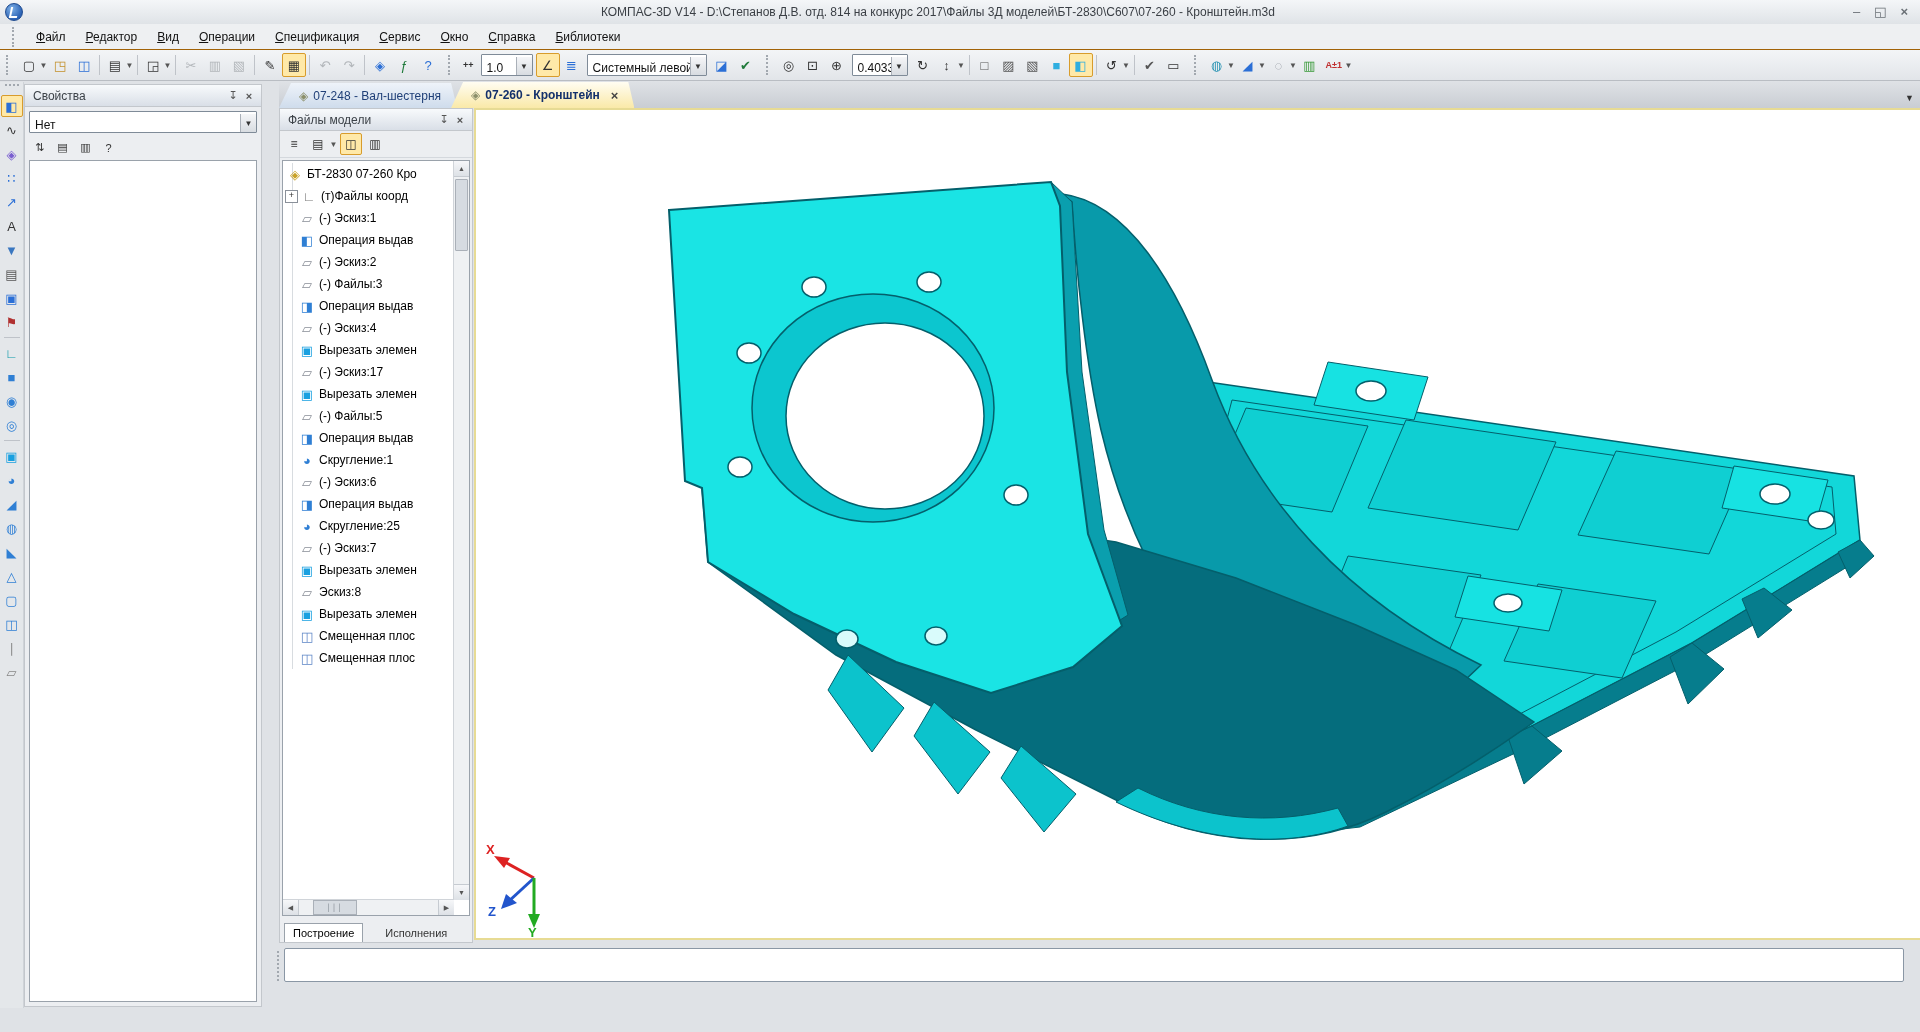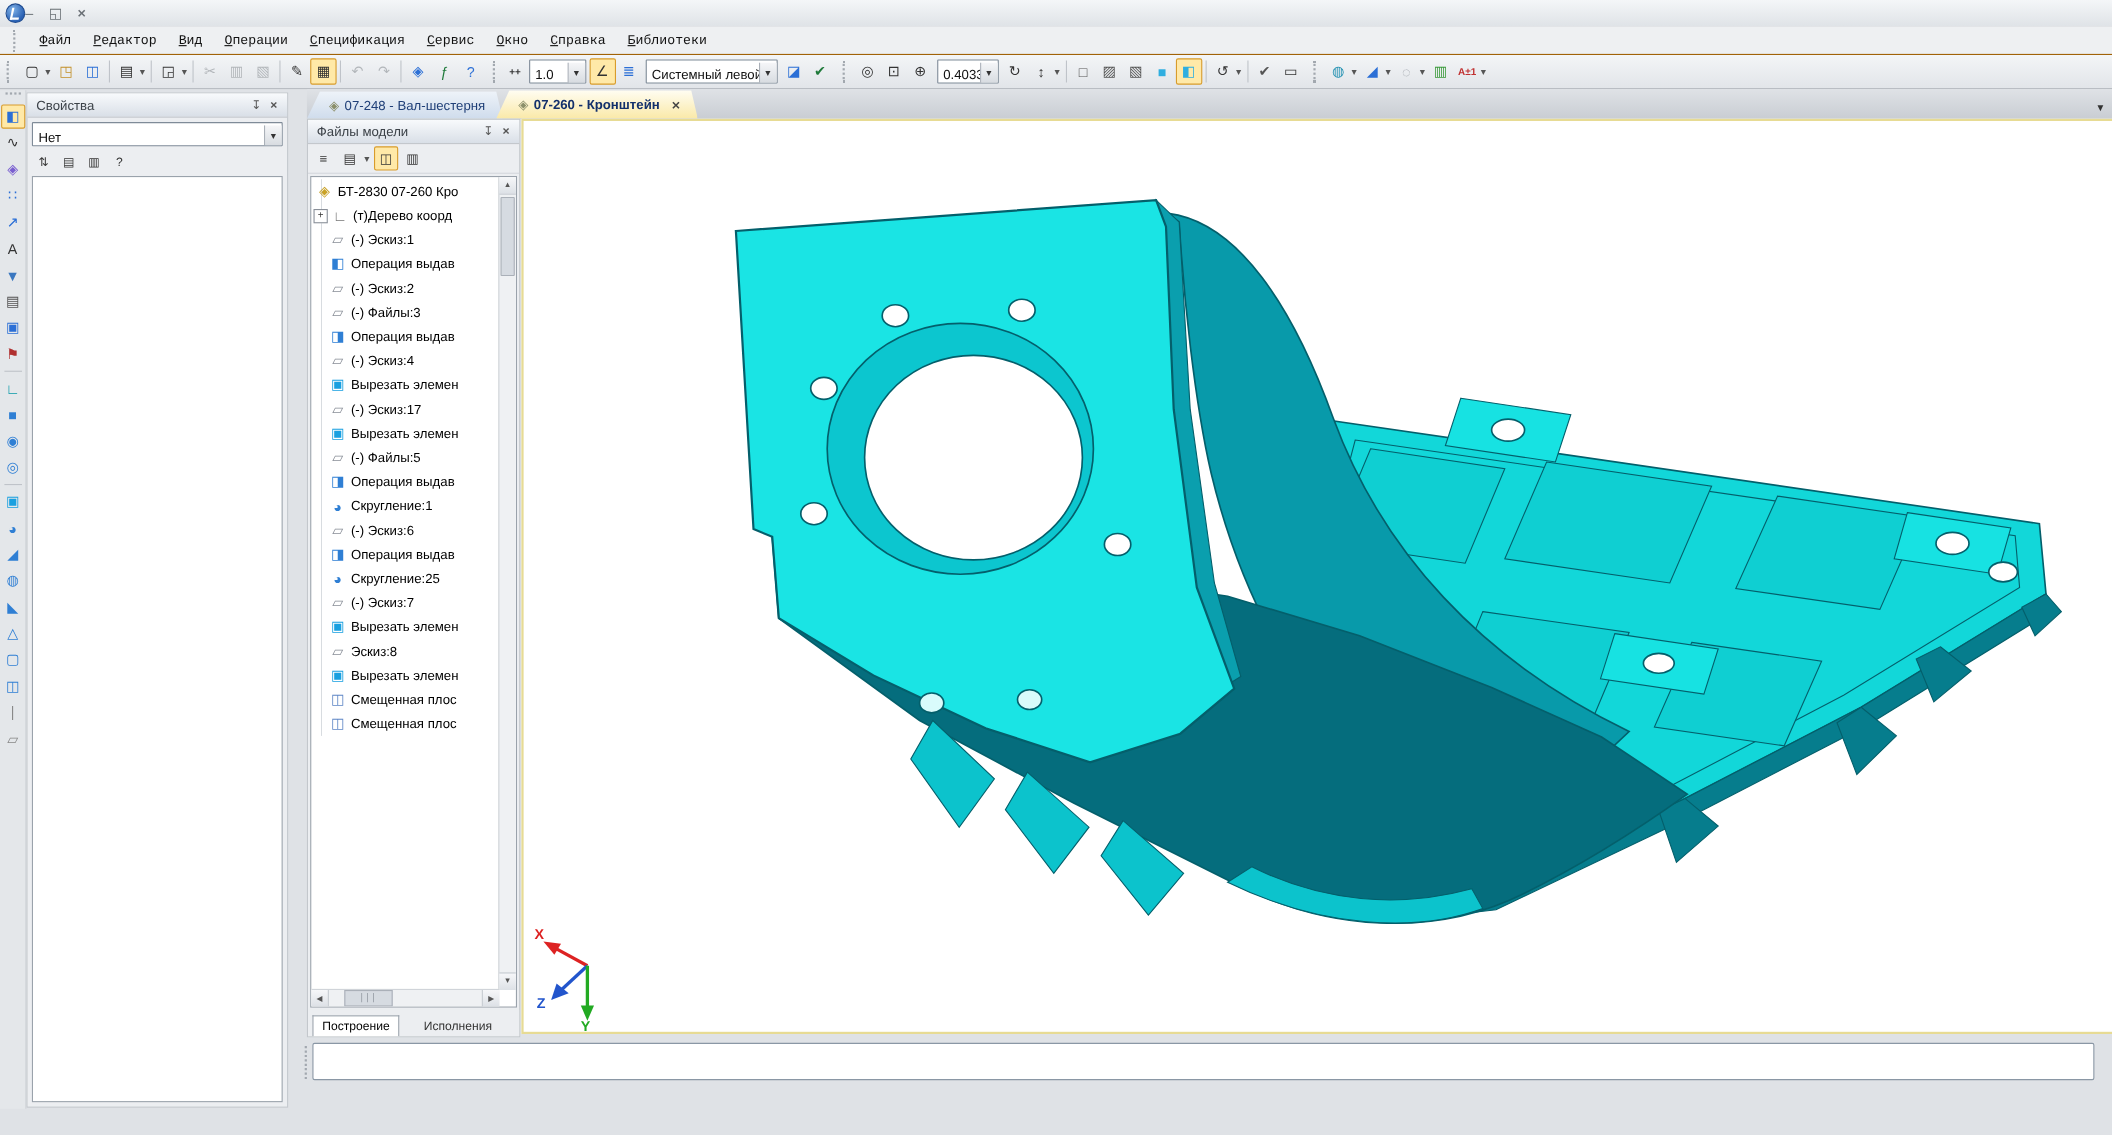--- a/index.html
+++ b/index.html
@@ -13,21 +13,21 @@
   .appicon{width:16px;height:16px;margin-left:5px;border-radius:50%;
     background:radial-gradient(circle at 35% 30%,#7fb2e8,#2b62b4 70%);
     border:1px solid #1d4a8f;position:relative;flex:0 0 auto;}
   .appicon:after{content:"";position:absolute;left:4px;top:3px;width:6px;height:9px;
     border-left:2px solid #fff;border-bottom:2px solid #fff;transform:skewX(-12deg);}
   .titletext{flex:1;text-align:center;color:#3a3f45;white-space:nowrap;overflow:hidden;}
   .wctrls{display:flex;gap:14px;margin-right:12px;color:#6a7076;font-size:13px;}
   .wctrls span{cursor:default;line-height:16px;}
   
   .menubar{position:absolute;left:0;top:24px;right:0;height:25px;background:#eef0f2;
-    border-bottom:5px solid #a16207;display:flex;align-items:center;padding-left:10px;gap:2px;font-family:Liberation Mono, monospace;}
+    border-bottom:5px solid #a16207;display:flex;align-items:center;padding-left:10px;gap:2px;}
   .menubar .handle{margin-right:6px;}
   .menuitem{padding:3px 9px;color:#111;}
   .menuitem u{text-decoration:underline;}
   
   .toolbar{position:absolute;left:0;top:50px;right:0;height:30px;background:linear-gradient(#f3f5f7,#e2e5e9);
     border-bottom:1px solid #b9bdc3;display:flex;align-items:center;padding-left:4px;}
   .handle{width:5px;height:20px;border-left:2px dotted #a2a8af;margin:0 4px 0 2px;}
   .tbgroup{display:flex;align-items:center;margin-right:6px;}
   .tbtn{width:22px;height:22px;display:flex;align-items:center;justify-content:center;
     border:1px solid transparent;border-radius:2px;font-size:13px;color:#333;position:relative;}
@@ -126,20 +126,21 @@
   .statusbar{position:absolute;left:0;bottom:0;right:0;height:24px;background:linear-gradient(#f1f3f5,#e2e5e9);
     border-top:1px solid #c3c7cc;display:flex;align-items:center;padding-left:8px;color:#1c1c1c;}
 </style>
 </head>
 <body>
 
 <div class="app">
 
   <div class="titlebar">
     <div class="appicon"></div>
+    <div class="titletext">КОМПАС-3D V14 - D:\Степанов Д.В. отд. 814 на конкурс 2017\Файлы 3Д моделей\БТ-2830\С607\07-260 - Кронштейн.m3d</div>
     <div class="wctrls">
       <span>–</span>
       <span>◱</span>
       <span style="font-weight:bold;">×</span>
     </div>
   </div>
 
   <div class="menubar">
     <div class="handle"></div>
   <div class="menuitem"><u>Ф</u>айл</div>
@@ -313,21 +314,21 @@
       </div>
     <div class="treebox">
       <div class="treelist">
           <div class="trow root">
             <div class="nicon" style="color: rgb(201, 162, 39);">◈</div>
             <div class="ntext">БТ-2830   07-260 Кро</div>
           </div>
           <div class="trow">
             <div class="exp">+</div>
             <div class="nicon" style="color: rgb(119, 119, 119);">∟</div>
-            <div class="ntext">(т)Дерево коорд</div>
+            <div class="ntext">(т)Файлы коорд</div>
           </div>
           <div class="trow">
             <div class="noexp"></div>
             <div class="nicon" style="color: rgb(138, 143, 152);">▱</div>
             <div class="ntext">(-) Эскиз:1</div>
           </div>
           <div class="trow">
             <div class="noexp"></div>
             <div class="nicon" style="color: rgb(47, 127, 212);">◧</div>
             <div class="ntext">Операция выдав</div>

